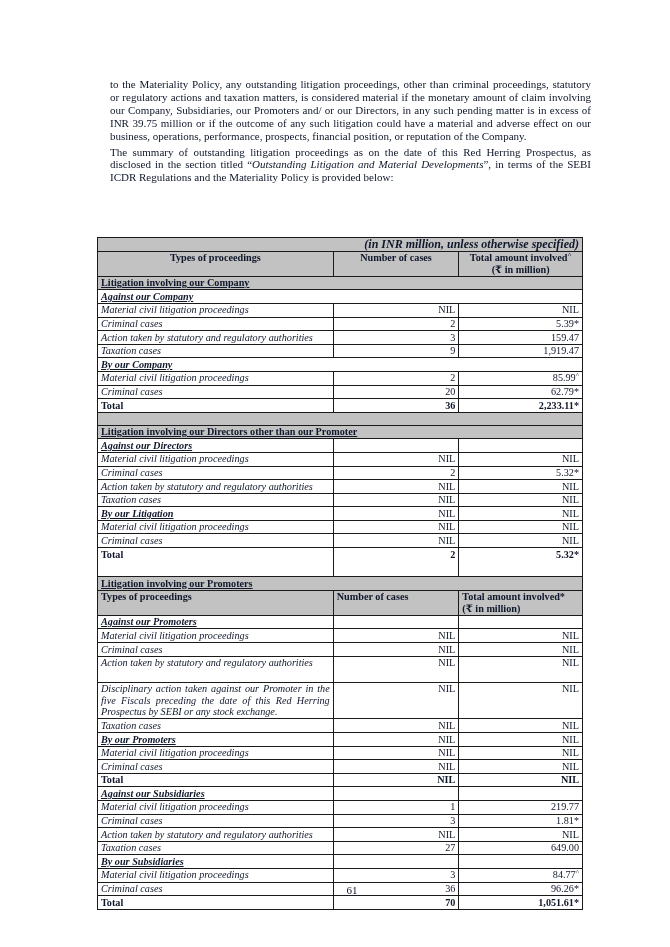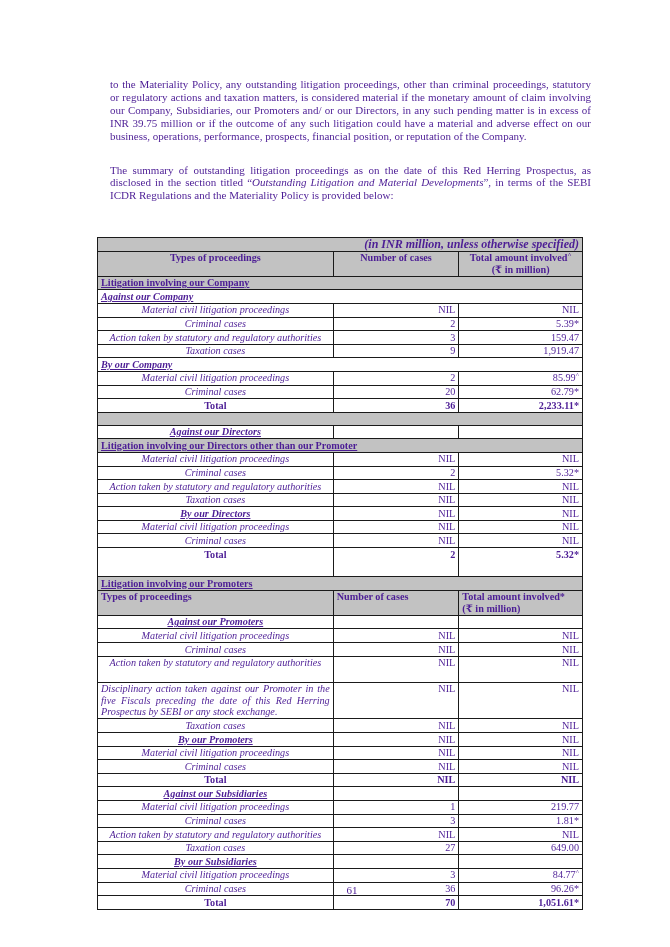--- a/index.html
+++ b/index.html
@@ -1,43 +1,43 @@
 <!DOCTYPE html>
 <html style="--gray: #c2c2c2;"><head>
 <meta charset="utf-8">
 <style>
   html,body{margin:0;padding:0;background:#fff;}
   .page{
     position:relative;width:670px;height:947px;background:#ffffff;
-    font-family:"Liberation Serif","DejaVu Serif",serif;color:#4c1d95;
+    font-family:"Liberation Serif","DejaVu Serif",serif;color:#0f172a;
     overflow:hidden;
   }
   .content{position:absolute;top:78px;left:110px;width:481px;}
   .para{
     text-align:justify;font-size:11px;line-height:12.9px;margin:0;
   }
-  .para + .para{margin-top:21px;}
+  .para + .para{margin-top:3px;}
   .table-wrap{position:absolute;top:237px;left:97px;width:486px;}
   table{
     border-collapse:collapse;width:100%;table-layout:fixed;
     font-size:10.2px;
   }
   col.c1{width:48.6%;} col.c2{width:25.9%;} col.c3{width:25.5%;}
   td{
     border:1px solid #1a1a1a;padding:0.5px 3px;vertical-align:top;
     line-height:11.6px;overflow:hidden;
   }
   .gray{background:var(--gray,#c2c2c2);}
   .note{text-align:right;font-weight:bold;font-style:italic;font-size:12px;}
   .hc{font-weight:bold;text-align:center;}
   .hl{font-weight:bold;text-align:left;}
   .sec{font-weight:bold;text-align:left;text-decoration:underline;}
   .subhead{font-weight:bold;font-style:italic;text-align:left;text-decoration:underline;}
   .ital{font-style:italic;}
-  .lab{text-align:center;}
+  .lab{text-align:left;}
   .num{text-align:right;}
   .b{font-weight:bold;}
   .total-lab{font-weight:bold;}
   .just{text-align:justify;}
   .sp td{height:12px;padding:0;}
   tr.tall td{height:27px;}
   tr.taller td{height:24px;}
   sup{font-size:7px;line-height:0;}
   .page-number{
     position:absolute;top:884px;left:0;width:100%;
@@ -111,26 +111,26 @@
           </tr>
           <tr>
             <td class="lab total-lab">Total</td>
             <td class="num b">36</td>
             <td class="num b">2,233.11*</td>
           </tr>
           <tr class="sp">
             <td class="gray" colspan="3"></td>
           </tr>
           <tr>
+            <td class="gray sec" colspan="3">Litigation involving our Directors other than our Promoter</td>
+          </tr>
+          <tr>
             <td class="lab subhead">Against our Directors</td>
             <td class="num"></td>
             <td class="num"></td>
-          </tr>
-          <tr>
-            <td class="gray sec" colspan="3">Litigation involving our Directors other than our Promoter</td>
           </tr>
           <tr>
             <td class="lab ital">Material civil litigation proceedings</td>
             <td class="num">NIL</td>
             <td class="num">NIL</td>
           </tr>
           <tr>
             <td class="lab ital">Criminal cases</td>
             <td class="num">2</td>
             <td class="num">5.32*</td>
@@ -139,21 +139,21 @@
             <td class="lab ital">Action taken by statutory and regulatory authorities</td>
             <td class="num">NIL</td>
             <td class="num">NIL</td>
           </tr>
           <tr>
             <td class="lab ital">Taxation cases</td>
             <td class="num">NIL</td>
             <td class="num">NIL</td>
           </tr>
           <tr>
-            <td class="lab subhead">By our Directors</td>
+            <td class="lab subhead">By our Litigation</td>
             <td class="num">NIL</td>
             <td class="num">NIL</td>
           </tr>
           <tr>
             <td class="lab ital">Material civil litigation proceedings</td>
             <td class="num">NIL</td>
             <td class="num">NIL</td>
           </tr>
           <tr>
             <td class="lab ital">Criminal cases</td>

